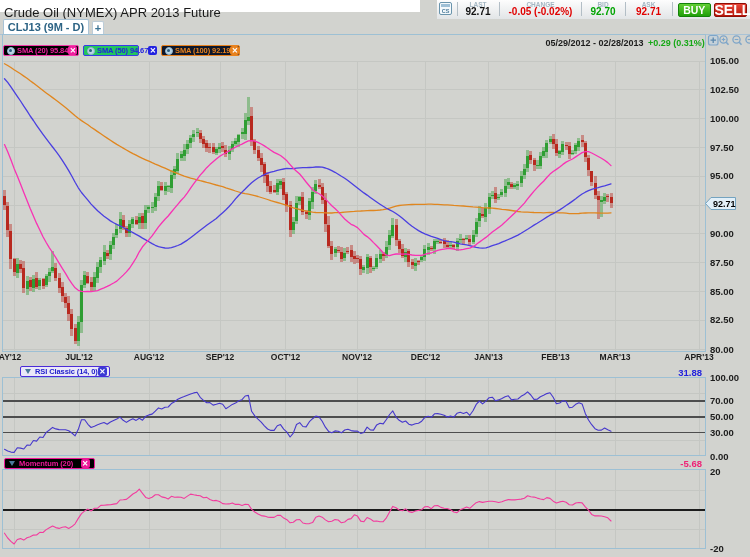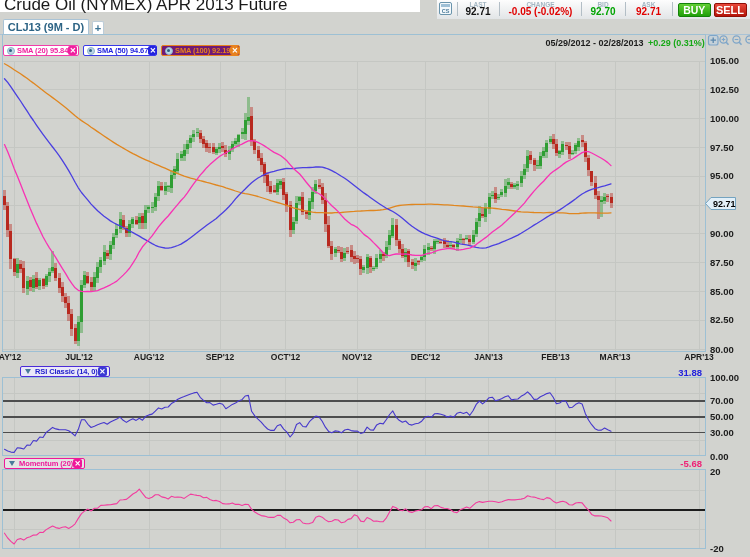--- a/index.html
+++ b/index.html
@@ -18,21 +18,21 @@
   font-size:7.5px; font-weight:bold; text-align:center; line-height:9.5px; margin:0 1.5px 0 auto; }
 .tri { width:0; height:0; border-left:3.5px solid transparent; border-right:3.5px solid transparent;
   border-top:5px solid #4a7a9a; display:inline-block; margin:0 4px 0 4px; }
 .qlab { top:1px; text-align:center; font-size:6.5px; font-weight:bold; color:#a3b6c2; }
 .qval { top:7px; height:11px; line-height:10px; text-align:center; font-size:10px; font-weight:bold; }
 </style></head>
 <body>
 <div id="page">
 
   <div class="abs" style="left:0;top:0;width:420px;height:12px;background:#ffffff;"></div>
-  <div class="abs" style="left:1px;top:-1px;width:470px;height:13px;font-size:17px;color:#1a1a1a;padding:0 0 0 3px;line-height:12px;">Crude Oil (NYMEX) APR 2013 Future</div>
+  <div class="abs" style="left:1px;top:-1px;width:470px;height:13px;font-size:13px;color:#1a1a1a;padding:8px 0 0 3px;line-height:12px;">Crude Oil (NYMEX) APR 2013 Future</div>
   <div class="abs" style="left:437px;top:0;width:313px;height:19px;background:linear-gradient(#fdfdfd,#e2e5e7);"></div>
 
   <svg class="abs" style="left:439px;top:2px;" width="13" height="13">
     <rect x="0.5" y="0.5" width="12" height="12" rx="1.5" fill="#f4f9fc" stroke="#6a94ac"></rect>
     <rect x="2" y="2" width="9" height="3" fill="#9fc0d6"></rect>
     <text x="6.5" y="10.5" text-anchor="middle" font-size="5.5" font-weight="bold" fill="#4a7a9a" font-family="Liberation Sans">CS</text>
   </svg>
   <div class="abs" style="left:457px;top:2px;width:1px;height:14px;background:#b3bec6;"></div>
   <div class="abs" style="left:499px;top:2px;width:1px;height:14px;background:#b3bec6;"></div>
   <div class="abs" style="left:581px;top:2px;width:1px;height:14px;background:#b3bec6;"></div>
@@ -40,21 +40,21 @@
   <div class="abs" style="left:672px;top:2px;width:1px;height:14px;background:#b3bec6;"></div>
   <div class="abs qlab" style="left:458px;width:40px;">LAST</div>
   <div class="abs qval" style="left:458px;width:40px;color:#111;">92.71</div>
   <div class="abs qlab" style="left:500px;width:81px;">CHANGE</div>
   <div class="abs qval" style="left:500px;width:81px;color:#e00000;">-0.05 (-0.02%)</div>
   <div class="abs qlab" style="left:582px;width:42px;">BID</div>
   <div class="abs qval" style="left:582px;width:42px;color:#00a400;">92.70</div>
   <div class="abs qlab" style="left:627px;width:43px;">ASK</div>
   <div class="abs qval" style="left:627px;width:43px;color:#e00000;">92.71</div>
   <div class="abs" style="left:677.5px;top:3px;width:33.5px;height:13.5px;background:linear-gradient(#62ce33,#1fa009);border:1px solid #13810a;border-radius:2px;color:#fff;font-size:10.5px;font-weight:bold;text-align:center;line-height:12px;">BUY</div>
-  <div class="abs" style="left:713.5px;top:3px;width:33px;height:13.5px;background:linear-gradient(#e8483a,#b5150a);border:1px solid #8f0e06;border-radius:2px;color:#fff;font-size:11px;font-weight:bold;text-align:center;line-height:12px;">SELL</div>
+  <div class="abs" style="left:713.5px;top:3px;width:33px;height:13.5px;background:linear-gradient(#e8483a,#b5150a);border:1px solid #8f0e06;border-radius:2px;color:#fff;font-size:14px;font-weight:bold;text-align:center;line-height:12px;">SELL</div>
 
   <div class="abs" style="left:3px;top:19px;width:86px;height:15px;background:#fff;border:1px solid #a9c3d6;border-bottom:none;border-radius:2px 2px 0 0;color:#2d6485;font-size:11px;font-weight:bold;text-align:center;line-height:15px;">CLJ13 (9M - D)</div>
   <div class="abs" style="left:92px;top:21px;width:12px;height:13px;background:#fff;border:1px solid #bcccd8;border-bottom:none;border-radius:2px 2px 0 0;color:#3a7293;font-size:11px;font-weight:bold;text-align:center;line-height:12px;">+</div>
   <div class="abs" style="left:0;top:33.5px;width:750px;height:1.5px;background:#a9c3d6;"></div>
 
   <svg class="abs" style="left:0;top:0;" width="750" height="557" shape-rendering="crispEdges">
 <line x1="3" y1="61" x2="705" y2="61" stroke="#c5c7c3" stroke-width="1"></line>
 <line x1="3" y1="89.8" x2="705" y2="89.8" stroke="#c5c7c3" stroke-width="1"></line>
 <line x1="3" y1="118.6" x2="705" y2="118.6" stroke="#c5c7c3" stroke-width="1"></line>
 <line x1="3" y1="147.4" x2="705" y2="147.4" stroke="#c5c7c3" stroke-width="1"></line>
@@ -537,29 +537,29 @@
         <line x1="723.5" y1="37.7" x2="723.5" y2="41.3" stroke="#7fa6c9" stroke-width="1.1"></line>
 <circle cx="736.5" cy="39.5" r="3.6" fill="none" stroke="#7fa6c9" stroke-width="1.3"></circle>
         <line x1="739.0" y1="42" x2="741.5" y2="44.8" stroke="#7fa6c9" stroke-width="1.6"></line>
         <line x1="734.7" y1="39.5" x2="738.3" y2="39.5" stroke="#7fa6c9" stroke-width="1.1"></line>
 <circle cx="749.5" cy="39.5" r="3.6" fill="none" stroke="#7fa6c9" stroke-width="1.3"></circle>
         <line x1="752.0" y1="42" x2="754.5" y2="44.8" stroke="#7fa6c9" stroke-width="1.6"></line>
         <line x1="747.7" y1="39.5" x2="751.3" y2="39.5" stroke="#7fa6c9" stroke-width="1.1"></line>
 </g>
   </svg>
 
-  <div class="chip" style="left:3px;top:45px;width:76px;height:11px;background:#ffffff;border:1px solid #f23caa;color:#f01f9f;">
+  <div class="chip" style="left:3px;top:45px;width:76px;height:11px;background:#000000;border:1px solid #f23caa;color:#f01f9f;">
     <span class="dot"></span>SMA (20) 95.84<span class="xbtn" style="background:#f01f9f;">✕</span>
   </div>
-  <div class="chip" style="left:83px;top:45px;width:74px;height:11px;background:#ffffff;border:1px solid #3a3ae8;color:#2222e0;">
+  <div class="chip" style="left:83px;top:45px;width:56px;height:11px;background:#22c55e;border:1px solid #3a3ae8;color:#2222e0;">
     <span class="dot"></span>SMA (50) 94.67<span class="xbtn" style="background:#2222e0;">✕</span>
   </div>
-  <div class="chip" style="left:161px;top:45px;width:79px;height:11px;background:#701a75;border:1px solid #e8821e;color:#e8821e;">
+  <div class="chip" style="left:161px;top:45px;width:79px;height:11px;background:#0f172a;border:1px solid #e8821e;color:#e8821e;">
     <span class="dot"></span>SMA (100) 92.19<span class="xbtn" style="background:#e8821e;">✕</span>
   </div>
 
   <div class="chip" style="left:20px;top:366px;width:90px;height:11px;background:#eae8f8;border:1.5px solid #4b2bd8;color:#2020cc;">
     <span class="tri"></span>RSI Classic (14, 0)<span class="xbtn" style="background:#3a3ad4;">✕</span><span style="width:3px;"></span>
   </div>
 
-  <div class="chip" style="left:4px;top:458px;width:81px;height:11px;background:#e5e5e5;border:1.5px solid #ee1899;color:#ee1899;">
+  <div class="chip" style="left:4px;top:458px;width:91px;height:11px;background:#000000;border:1.5px solid #ee1899;color:#ee1899;">
     <span class="tri"></span>Momentum (20)<span class="xbtn" style="background:#ee1899;">✕</span><span style="width:3px;"></span>
   </div>
 </div>
 </body></html>

